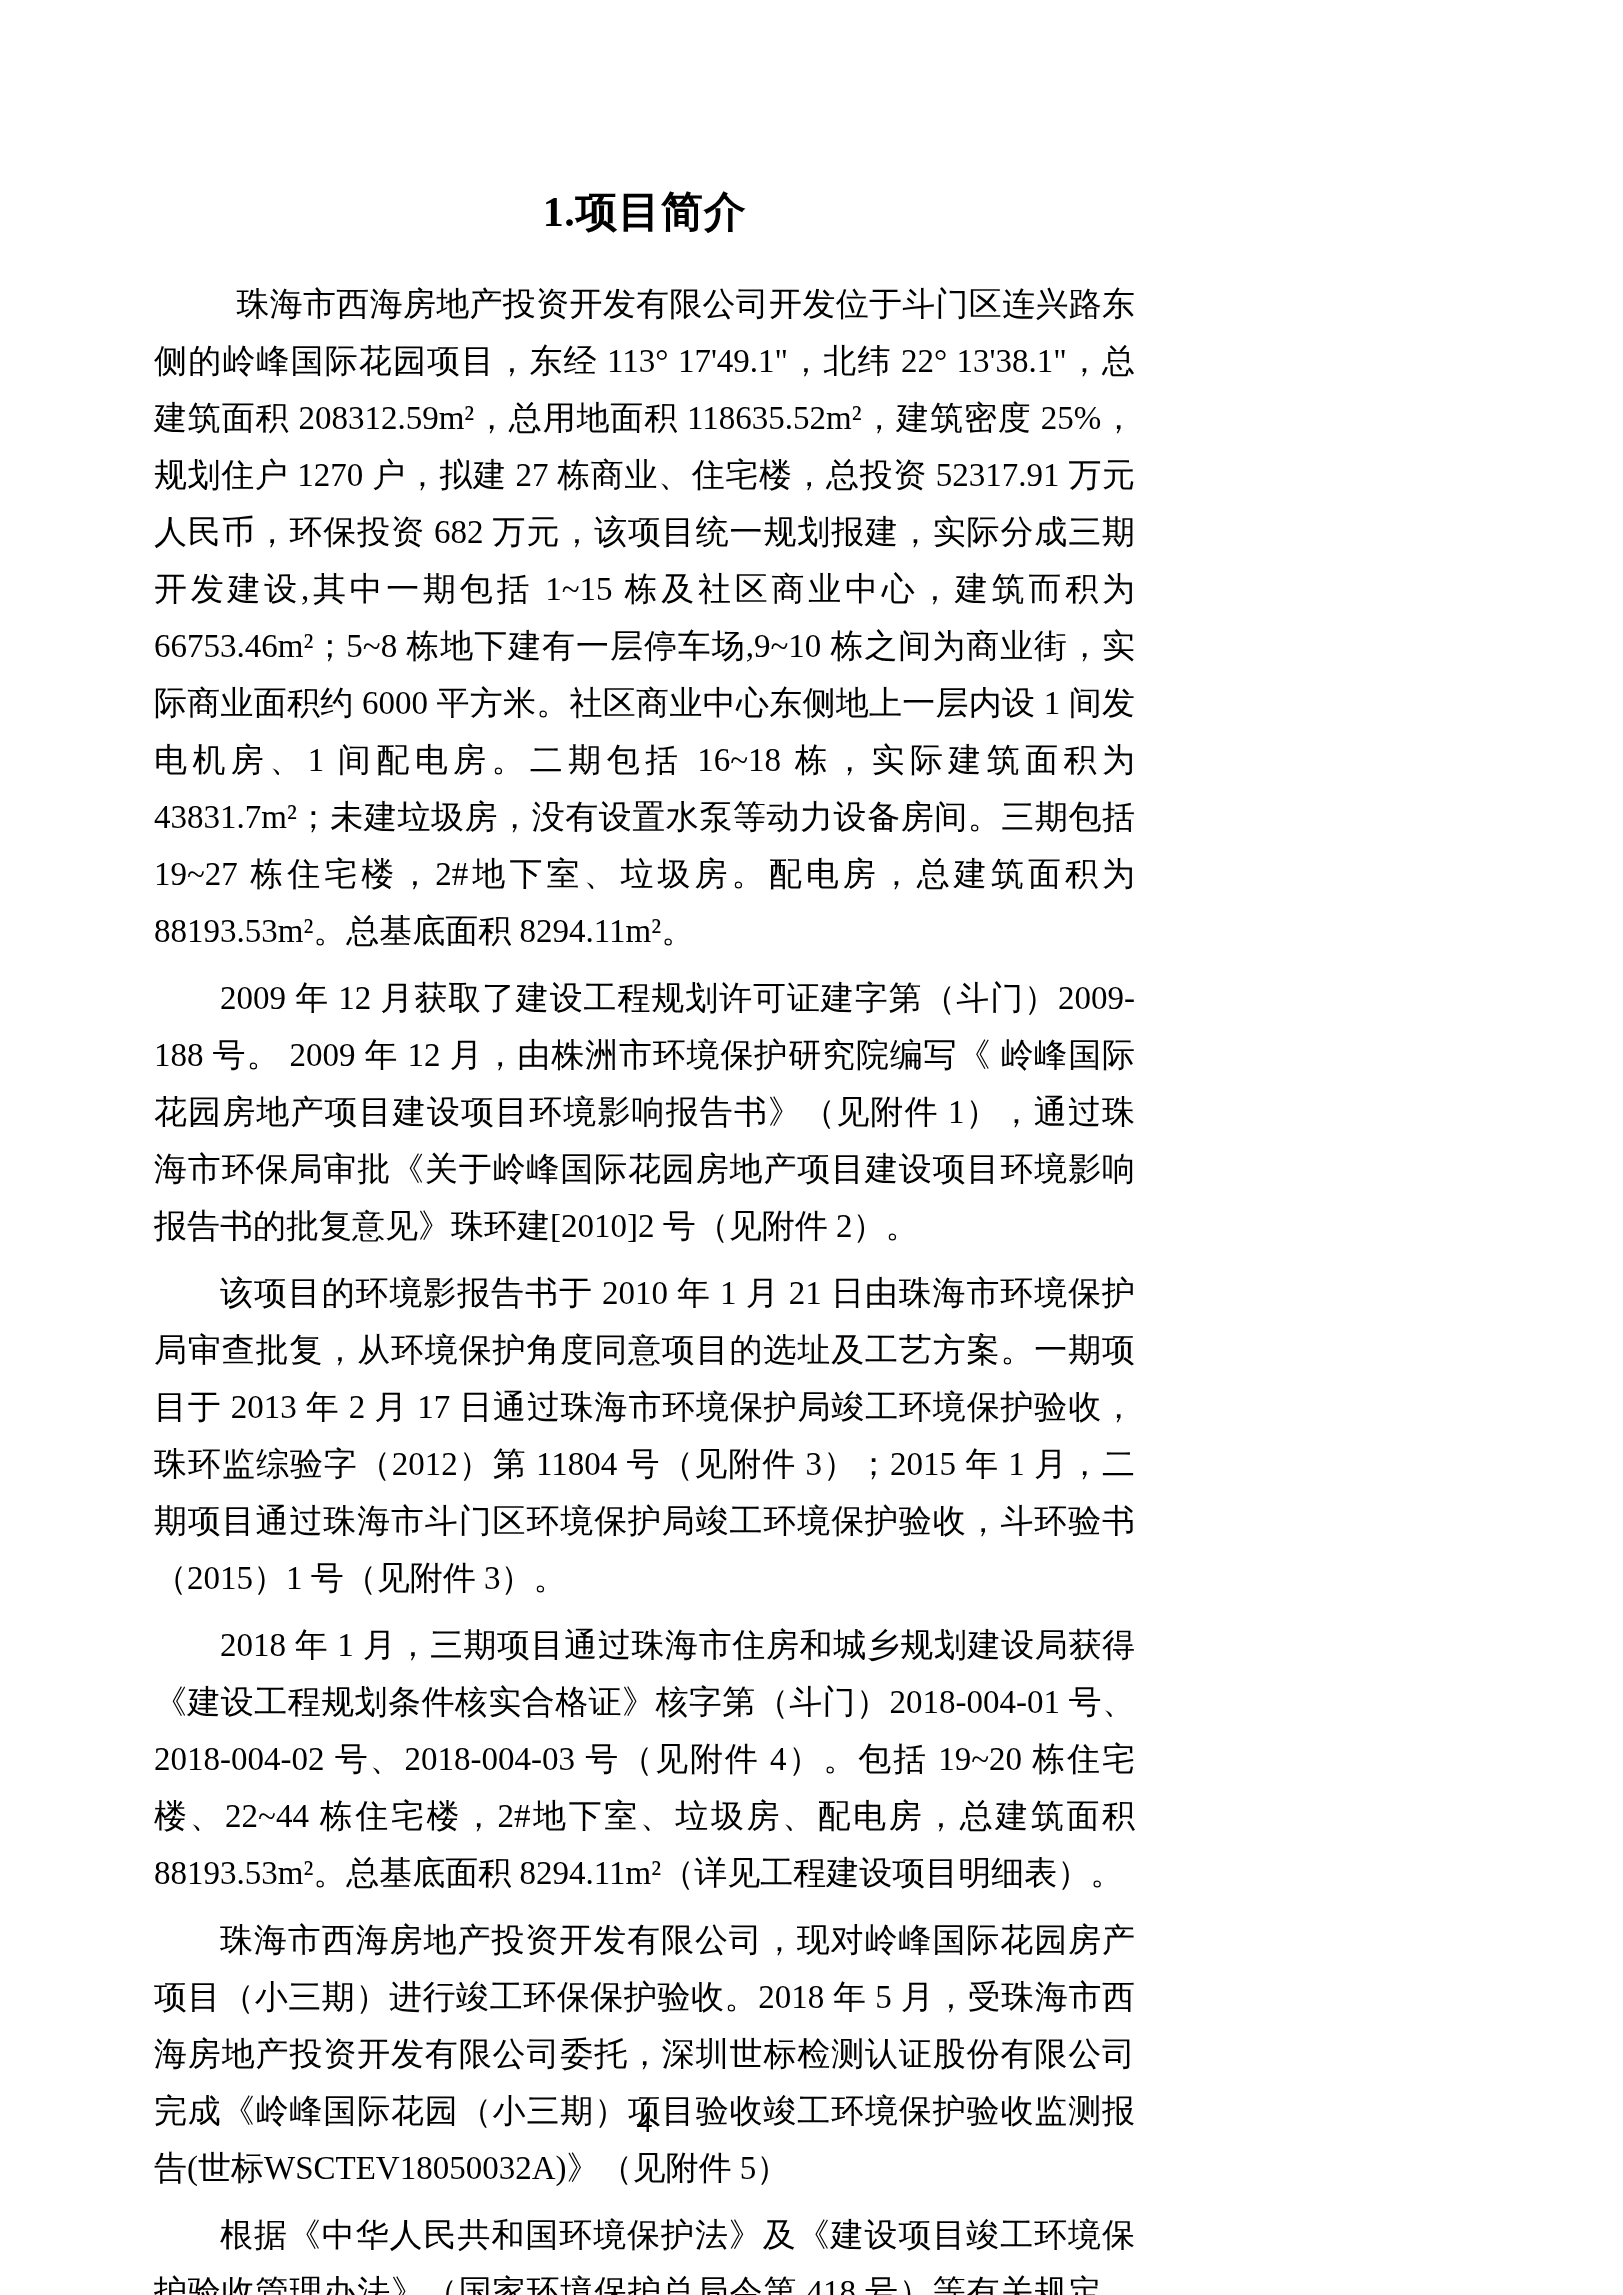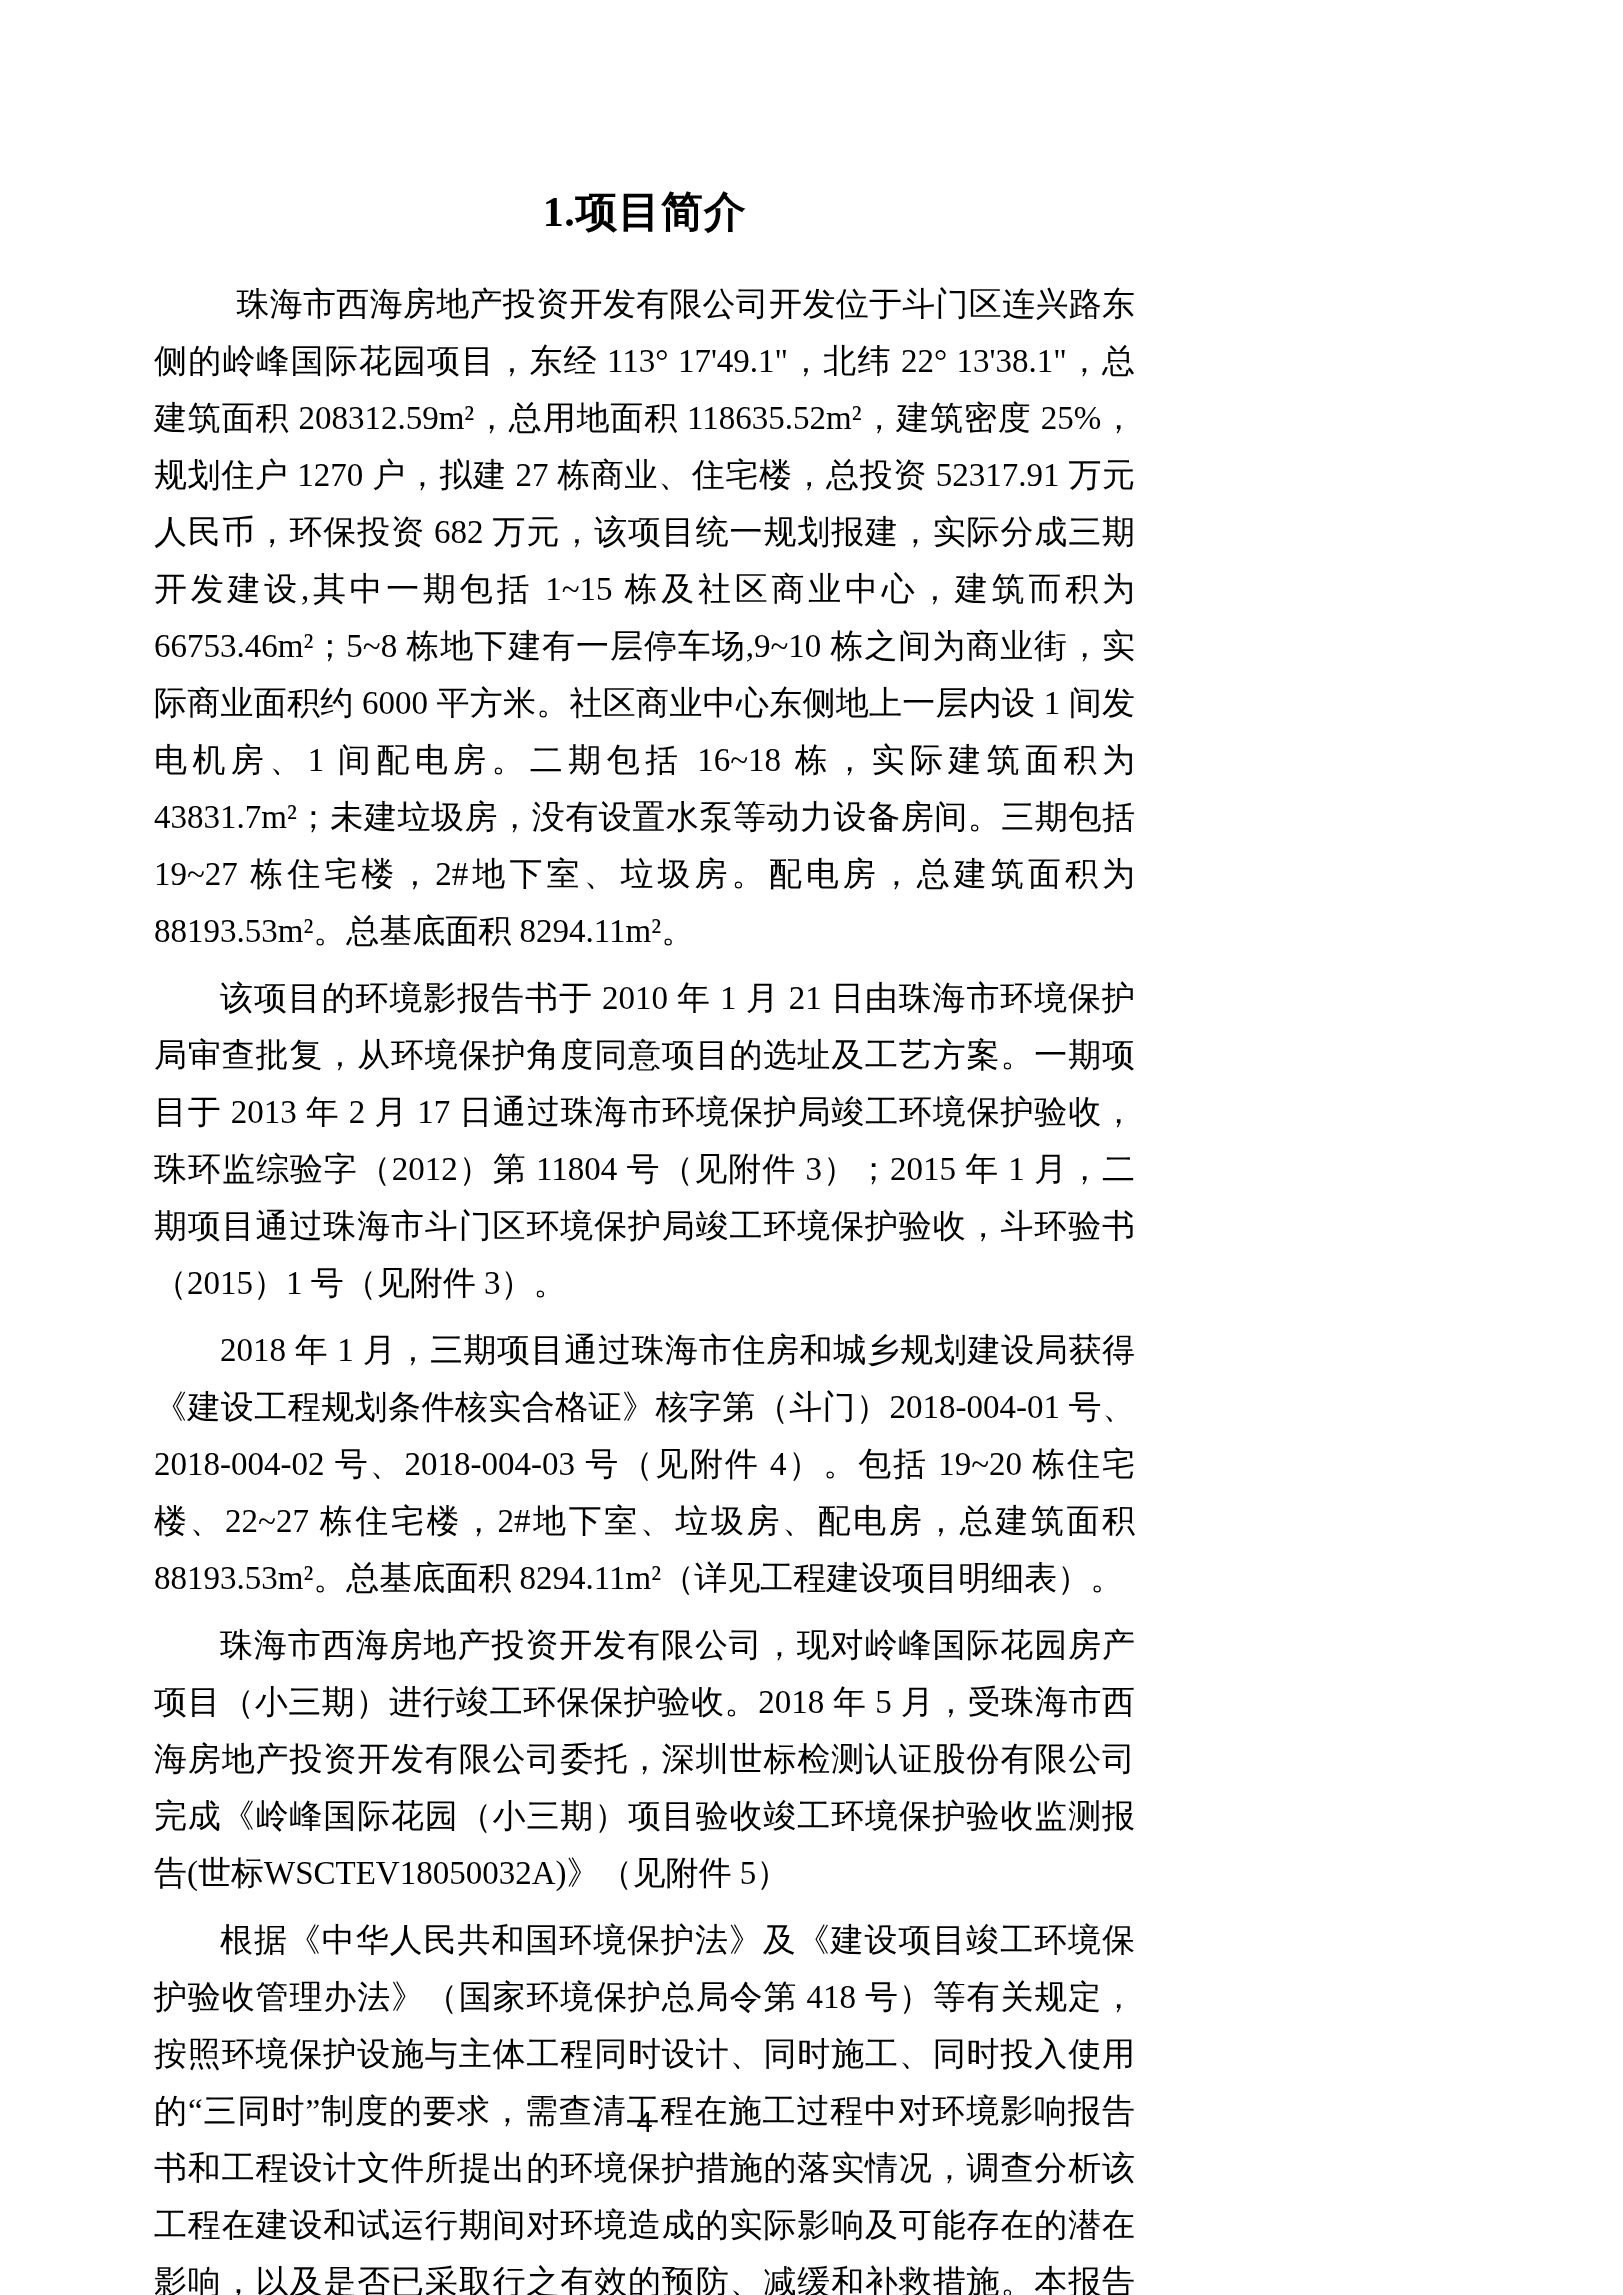--- a/index.html
+++ b/index.html
@@ -50,22 +50,23 @@
   }
 </style>
 </head>
 <body>
 
 <div class="page">
   <h1 class="doc-title">1.项目简介</h1>
 
   <div class="doc-body">
     <p class="p-first">珠海市西海房地产投资开发有限公司开发位于斗门区连兴路东侧的岭峰国际花园项目，东经 113° 17'49.1"，北纬 22° 13'38.1"，总建筑面积 208312.59m²，总用地面积 118635.52m²，建筑密度 25%，规划住户 1270 户，拟建 27 栋商业、住宅楼，总投资 52317.91 万元人民币，环保投资 682 万元，该项目统一规划报建，实际分成三期开发建设,其中一期包括 1~15 栋及社区商业中心，建筑而积为 66753.46m²；5~8 栋地下建有一层停车场,9~10 栋之间为商业街，实际商业面积约 6000 平方米。社区商业中心东侧地上一层内设 1 间发电机房、1 间配电房。二期包括 16~18 栋，实际建筑面积为 43831.7m²；未建垃圾房，没有设置水泵等动力设备房间。三期包括 19~27 栋住宅楼，2#地下室、垃圾房。配电房，总建筑面积为 88193.53m²。总基底面积 8294.11m²。</p>
+    <p>2009 年 12 月获取了建设工程规划许可证建字第（斗门）2009-188 号。 2009 年 12 月，由株洲市环境保护研究院编写《 岭峰国际花园房地产项目建设项目环境影响报告书》（见附件 1），通过珠海市环保局审批《关于岭峰国际花园房地产项目建设项目环境影响报告书的批复意见》珠环建[2010]2 号（见附件 2）。</p>
     <p>该项目的环境影报告书于 2010 年 1 月 21 日由珠海市环境保护局审查批复，从环境保护角度同意项目的选址及工艺方案。一期项目于 2013 年 2 月 17 日通过珠海市环境保护局竣工环境保护验收，珠环监综验字（2012）第 11804 号（见附件 3）；2015 年 1 月，二期项目通过珠海市斗门区环境保护局竣工环境保护验收，斗环验书（2015）1 号（见附件 3）。</p>
-    <p>2018 年 1 月，三期项目通过珠海市住房和城乡规划建设局获得《建设工程规划条件核实合格证》核字第（斗门）2018-004-01 号、2018-004-02 号、2018-004-03 号（见附件 4）。包括 19~20 栋住宅楼、22~27 栋住宅楼，2#地下室、垃圾房、配电房，总建筑面积 88193.53m²。总基底面积 8294.11m²（详见工程建设项目明细表）。</p>
+    <p>2018 年 1 月，三期项目通过珠海市住房和城乡规划建设局获得《建设工程规划条件核实合格证》核字第（斗门）2018-004-01 号、2018-004-02 号、2018-004-03 号（见附件 4）。包括 19~20 栋住宅楼、22~44 栋住宅楼，2#地下室、垃圾房、配电房，总建筑面积 88193.53m²。总基底面积 8294.11m²（详见工程建设项目明细表）。</p>
     <p>珠海市西海房地产投资开发有限公司，现对岭峰国际花园房产项目（小三期）进行竣工环保保护验收。2018 年 5 月，受珠海市西海房地产投资开发有限公司委托，深圳世标检测认证股份有限公司完成《岭峰国际花园（小三期）项目验收竣工环境保护验收监测报告(世标WSCTEV18050032A)》（见附件 5）</p>
     <p>根据《中华人民共和国环境保护法》及《建设项目竣工环境保护验收管理办法》（国家环境保护总局令第 418 号）等有关规定，按照环境保护设施与主体工程同时设计、同时施工、同时投入使用的“三同时”制度的要求，需查清工程在施工过程中对环境影响报告书和工程设计文件所提出的环境保护措施的落实情况，调查分析该工程在建设和试运行期间对环境造成的实际影响及可能存在的潜在影响，以及是否已采取行之有效的预防、减缓和补救措施。本报告为该工程全面做好环境保护工作并进行竣工环境保护验收提供技术依据。</p>
   </div>
 
   <div class="page-footer">
     <span>4</span>
   </div>
 </div>
 
 

